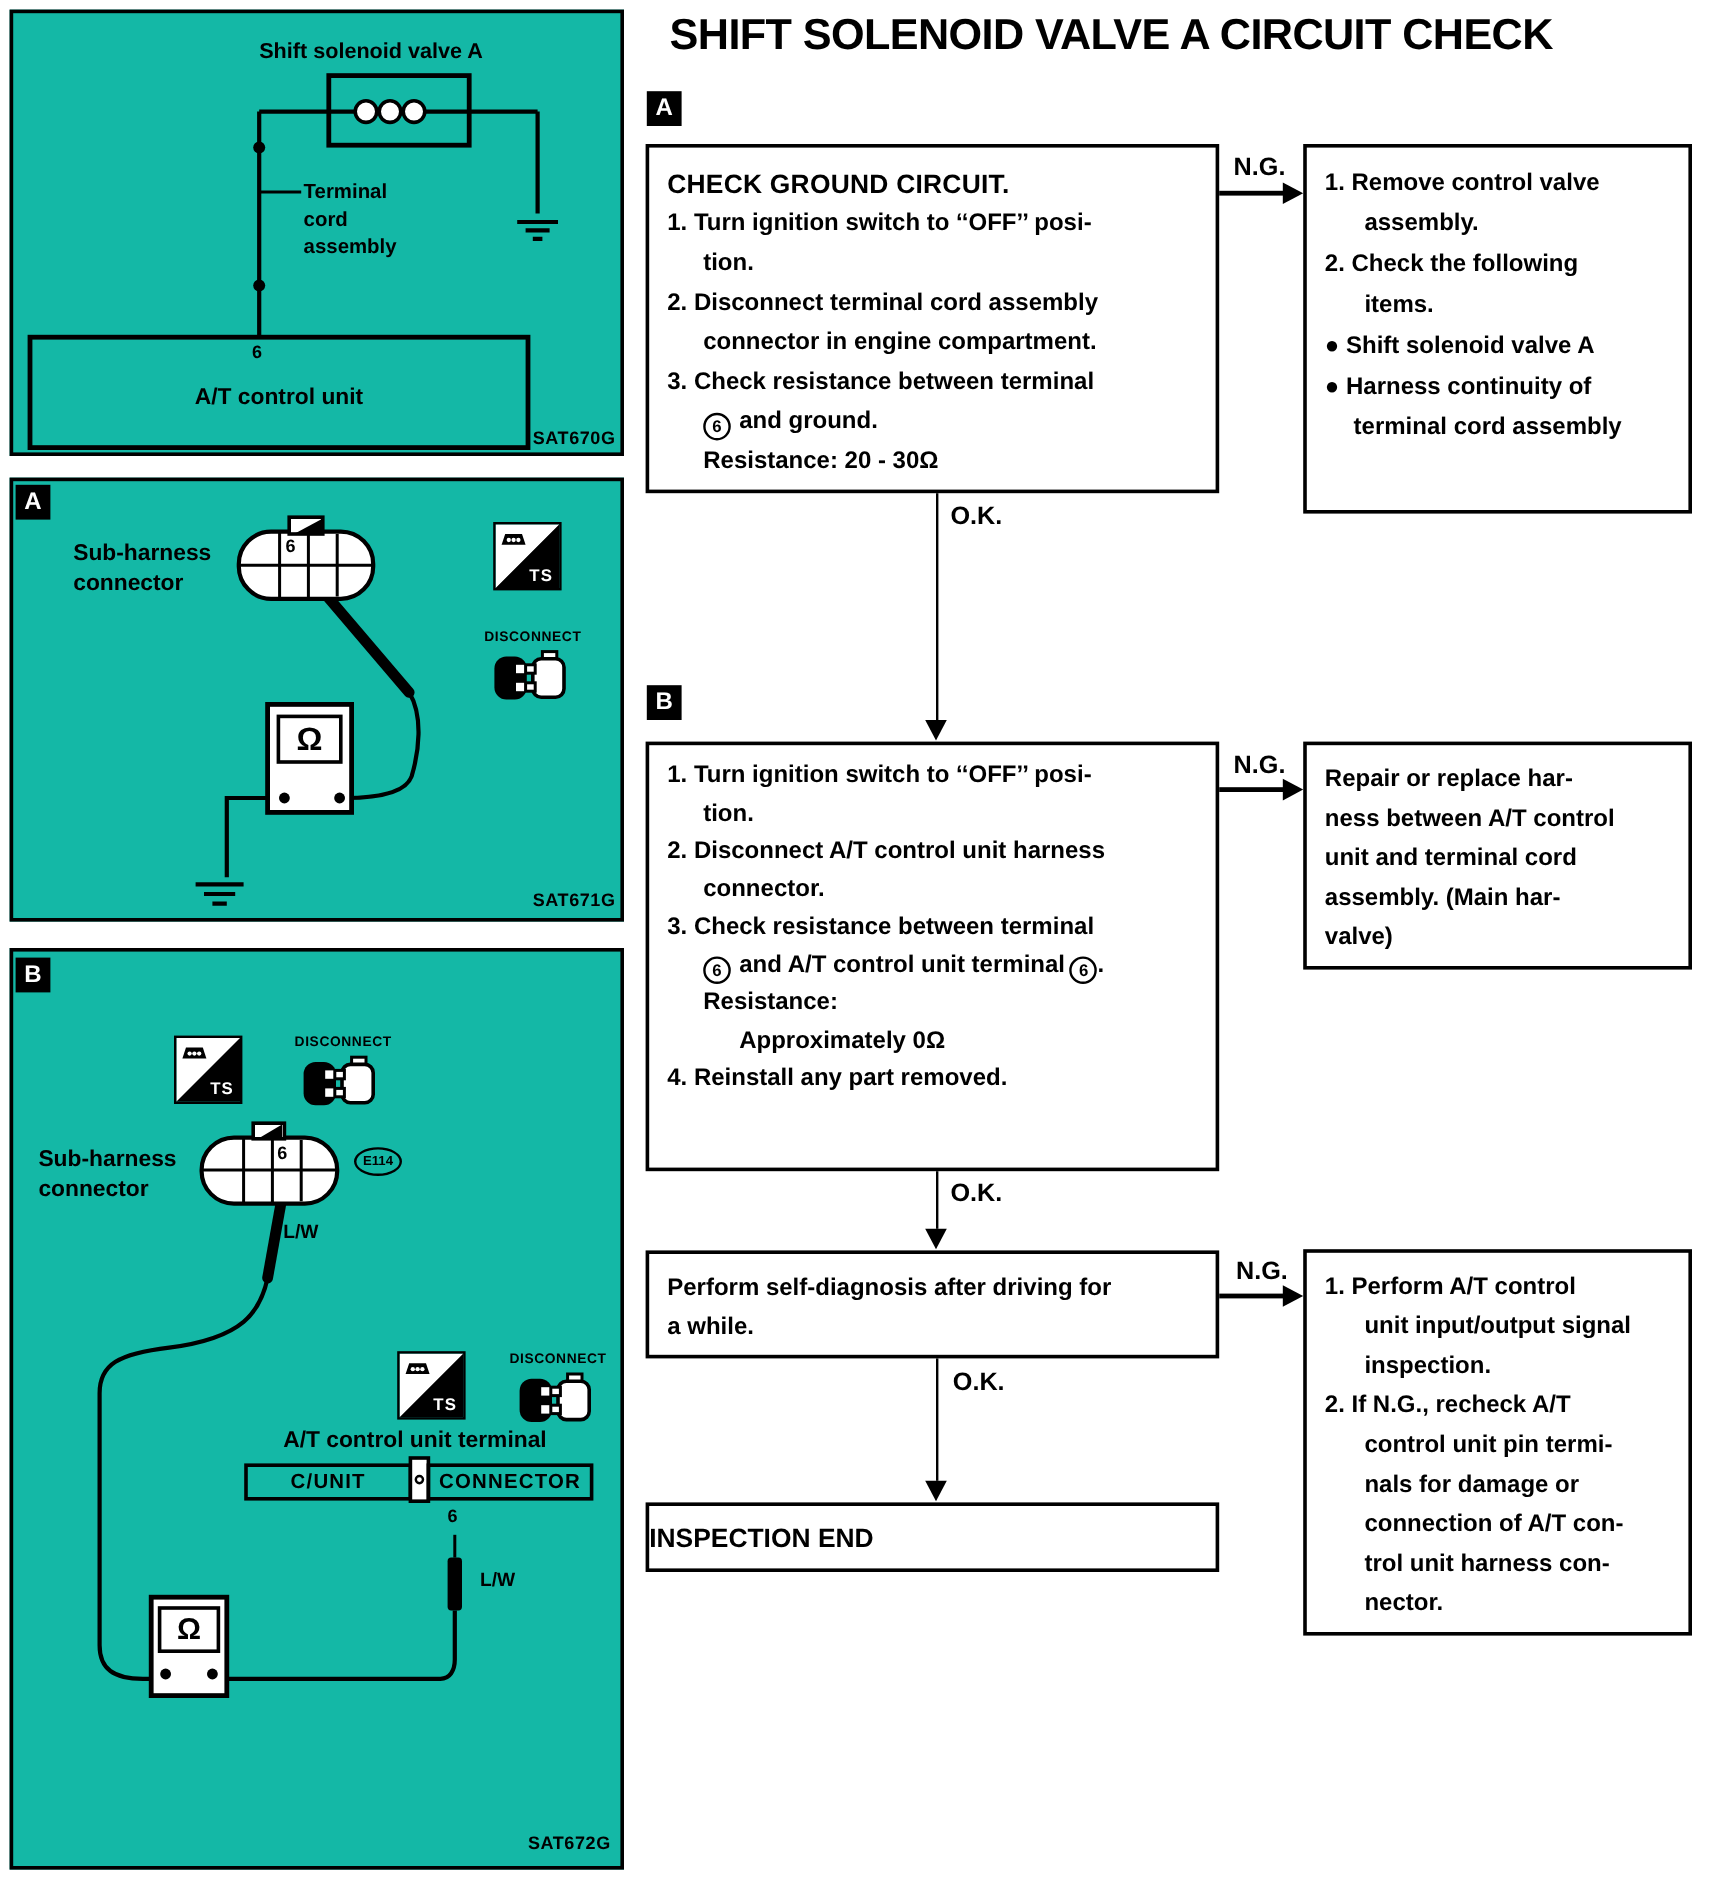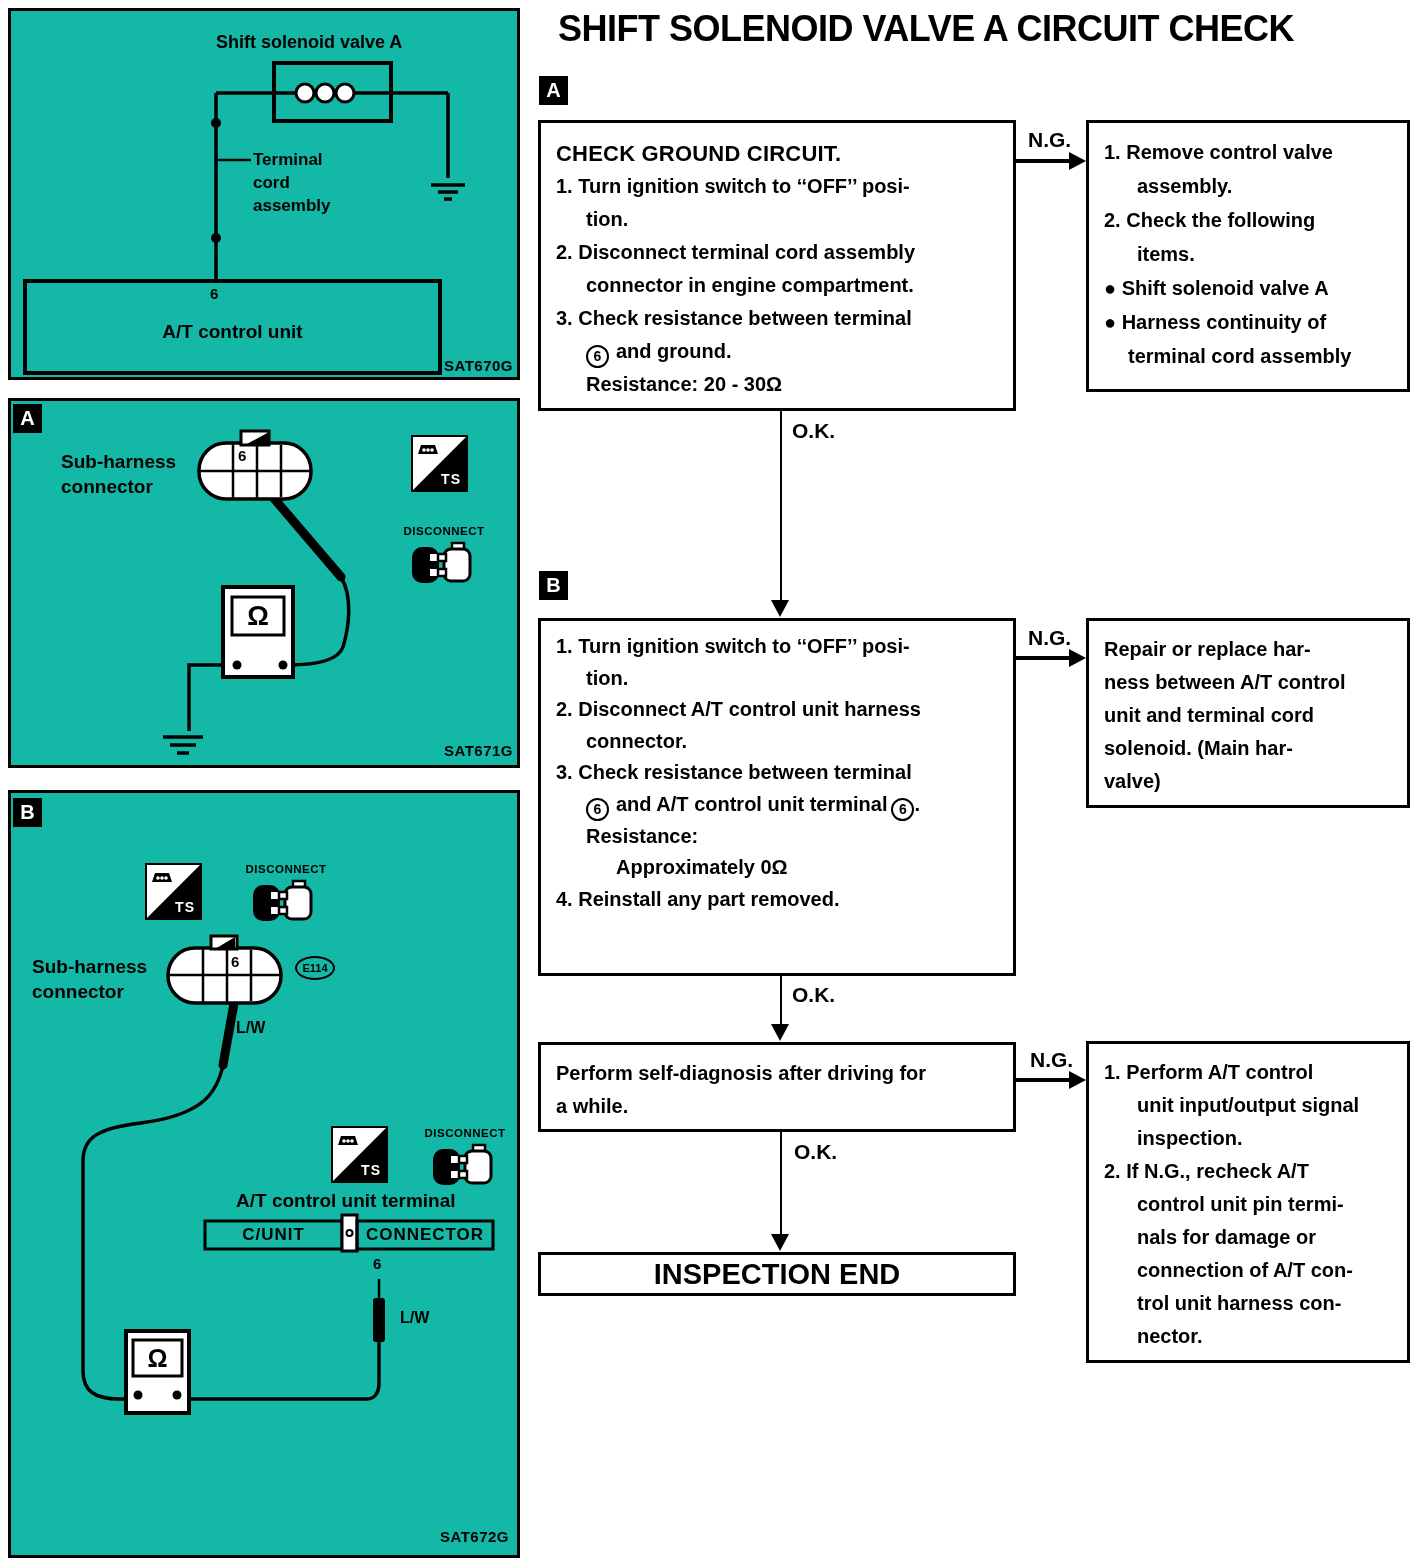--- a/index.html
+++ b/index.html
@@ -198,21 +198,21 @@
     <div class="bl cont">tion.</div>
     <div class="bl">2. Disconnect terminal cord assembly</div>
     <div class="bl cont">connector in engine compartment.</div>
     <div class="bl">3. Check resistance between terminal</div>
     <div class="bl cont"><span class="c6">6</span><span>and ground.</span></div>
     <div class="bl cont">Resistance: 20 - 30Ω</div>
   </div>
   <div class="ngl" style="left:1028px;top:128px;">N.G.</div>
   <div class="hline" style="left:1016px;top:159px;width:56px;"></div>
   <div class="ah-right" style="left:1069px;top:152px;"></div>
-  <div class="rbox" style="left:1086px;top:120px;width:324px;height:272px;line-height:34px;">
+  <div class="rbox" style="left:1086px;top:120px;width:324px;height:308px;line-height:34px;">
     <div class="bl">1. Remove control valve</div>
     <div class="bl rb-cont">assembly.</div>
     <div class="bl">2. Check the following</div>
     <div class="bl rb-cont">items.</div>
     <div class="bl">● Shift solenoid valve A</div>
     <div class="bl">● Harness continuity of</div>
     <div class="bl" style="padding-left:24px;">terminal cord assembly</div>
   </div>
 
   <div class="vline" style="left:780px;top:411px;height:190px;"></div>
@@ -232,21 +232,21 @@
     <div class="bl res2">Approximately 0Ω</div>
     <div class="bl">4. Reinstall any part removed.</div>
   </div>
   <div class="ngl" style="left:1028px;top:626px;">N.G.</div>
   <div class="hline" style="left:1016px;top:656px;width:56px;"></div>
   <div class="ah-right" style="left:1069px;top:649px;"></div>
   <div class="rbox" style="left:1086px;top:618px;width:324px;height:190px;line-height:33px;">
     <div class="bl">Repair or replace har-</div>
     <div class="bl">ness between A/T control</div>
     <div class="bl">unit and terminal cord</div>
-    <div class="bl">solenoid. (Main har-</div>
+    <div class="bl">assembly. (Main har-</div>
     <div class="bl">valve)</div>
   </div>
 
   <div class="vline" style="left:780px;top:976px;height:48px;"></div>
   <div class="ah-down" style="left:771px;top:1024px;"></div>
   <div class="okl" style="left:792px;top:983px;">O.K.</div>
 
   <div class="fbox" style="left:538px;top:1042px;width:478px;height:90px;padding-top:12px;">
     <div class="bl">Perform self-diagnosis after driving for</div>
     <div class="bl">a while.</div>
@@ -263,17 +263,17 @@
     <div class="bl rb-cont">nals for damage or</div>
     <div class="bl rb-cont">connection of A/T con-</div>
     <div class="bl rb-cont">trol unit harness con-</div>
     <div class="bl rb-cont">nector.</div>
   </div>
 
   <div class="vline" style="left:780px;top:1132px;height:102px;"></div>
   <div class="ah-down" style="left:771px;top:1234px;"></div>
   <div class="okl" style="left:794px;top:1140px;">O.K.</div>
 
-  <div class="fbox" style="left:538px;top:1252px;width:478px;height:44px;padding:0;display:flex;align-items:center;justify-content:center;font-size:29px;">
+  <div class="fbox" style="left:538px;top:1252px;width:478px;height:58px;padding:0;display:flex;align-items:center;justify-content:flex-start;font-size:22px;">
     <div>INSPECTION END</div>
   </div>
 
 </div>
 
 </body></html>

